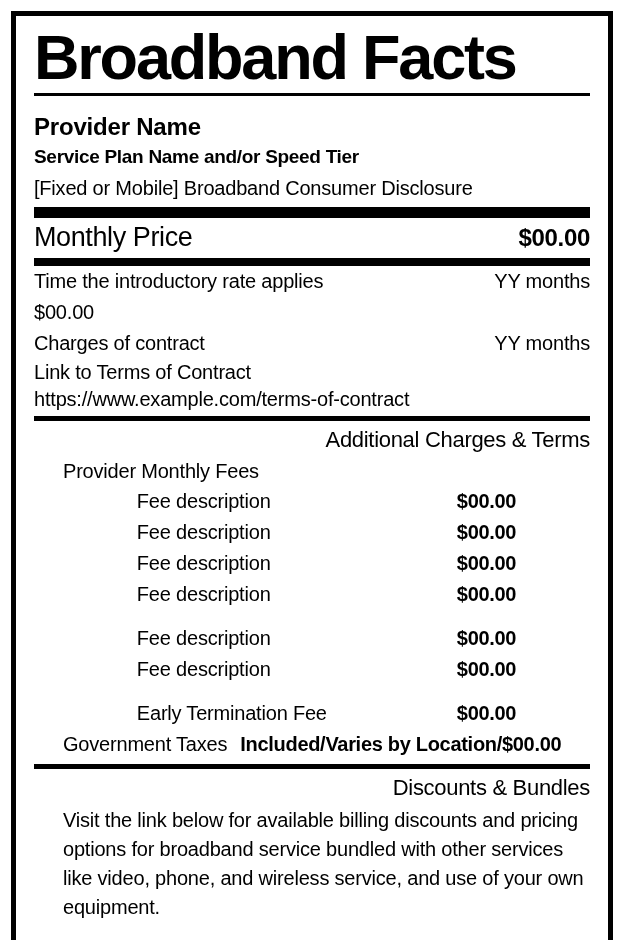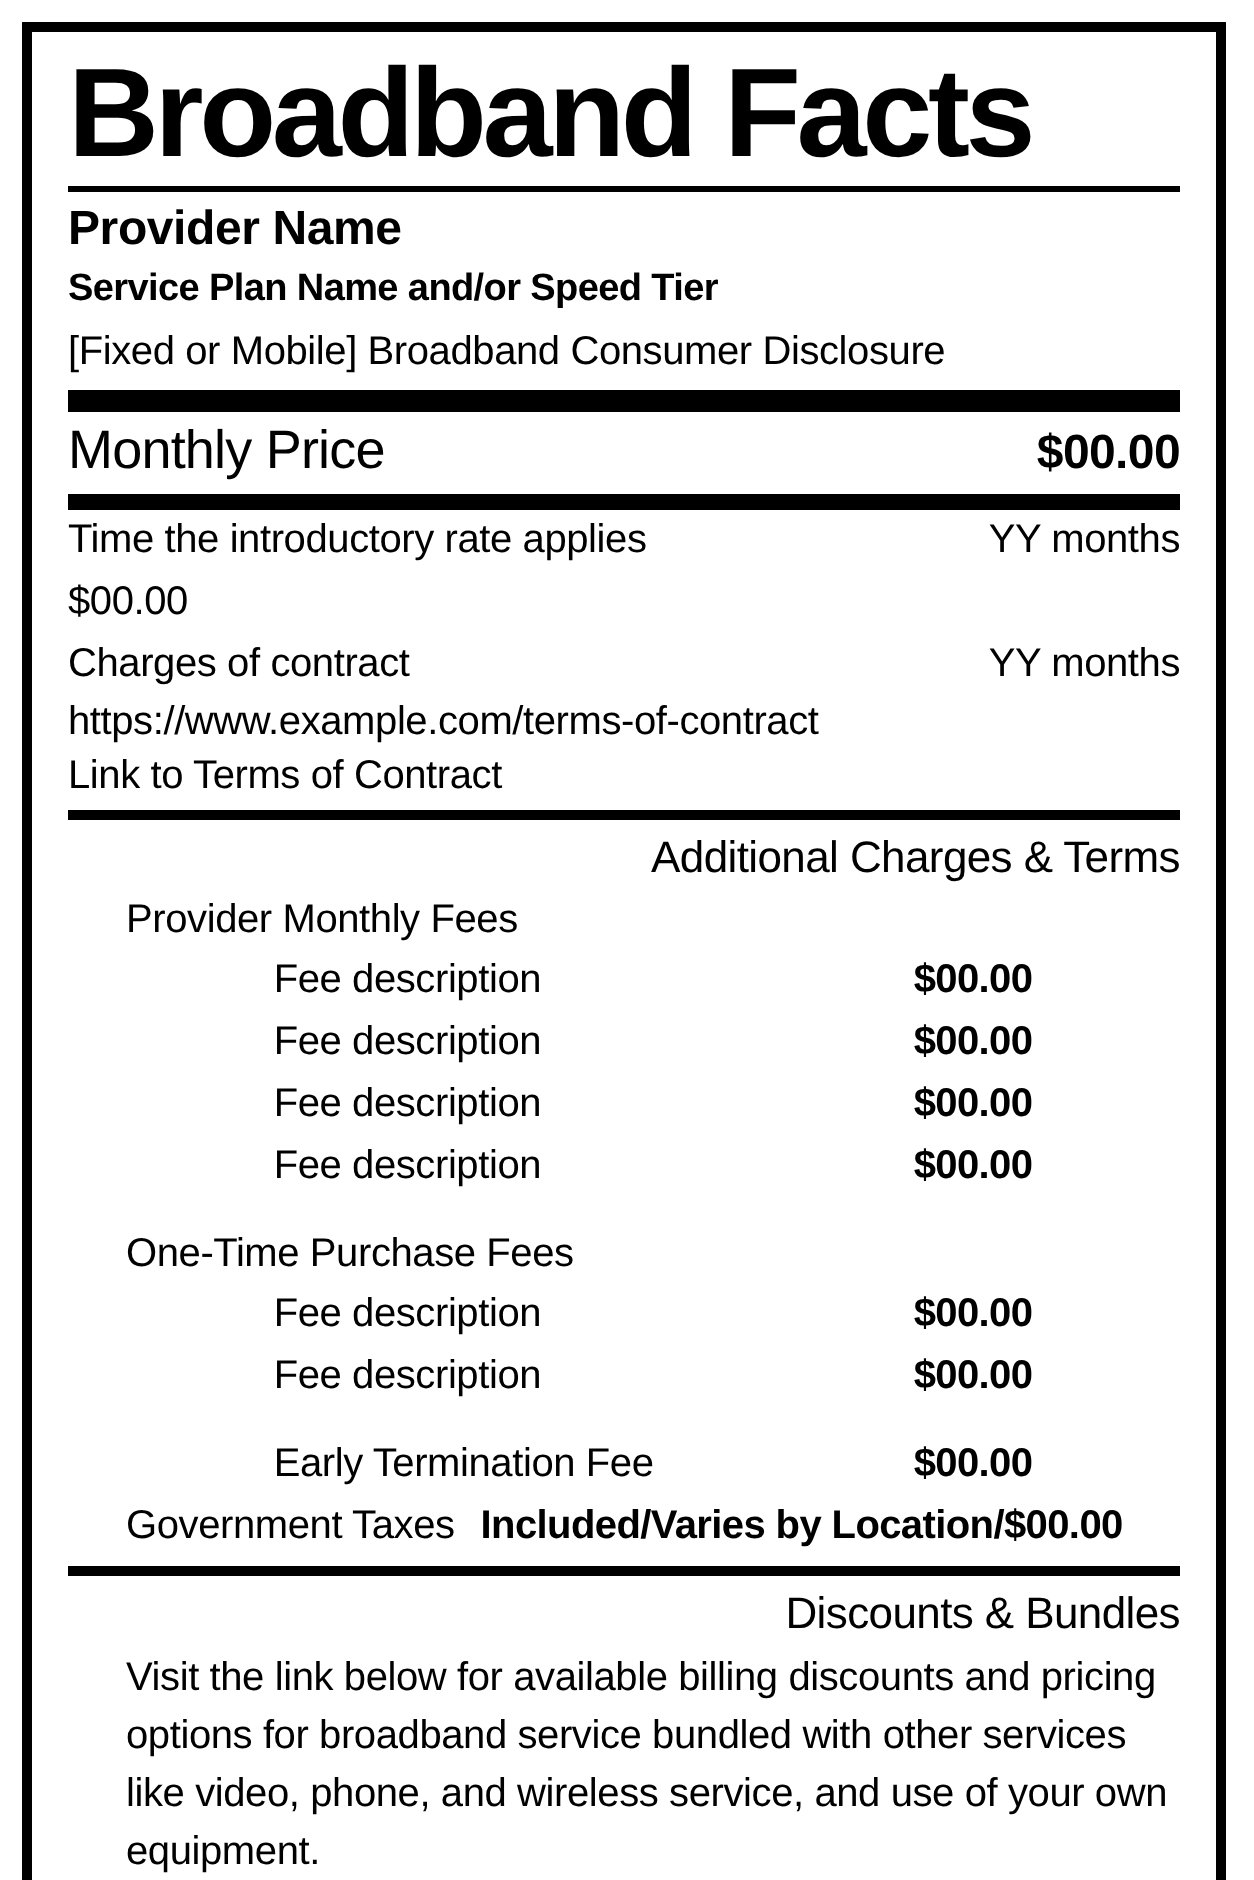--- a/index.html
+++ b/index.html
@@ -51,21 +51,21 @@
     height: 3px;
     background: #000;
     margin-top: 3px;
   }
 
   .provider {
     font-weight: 700;
     font-size: 24px;
     line-height: 30px;
     letter-spacing: -0.2px;
-    margin-top: 4px;
+    margin-top: 16px;
   }
   .plan {
     font-weight: 700;
     font-size: 19px;
     line-height: 26px;
     letter-spacing: -0.3px;
     margin-top: 2px;
   }
   .disclosure {
     font-weight: 400;
@@ -217,22 +217,22 @@
       <div class="detail-row">
         <span class="v">$00.00</span>
       </div>
       <div class="detail-row">
         <span class="k">Charges of contract</span>
         <span class="v">YY months</span>
       </div>
     </div>
 
     <div class="link-block">
+      <div>Link to Terms of Contract</div>
       <div>https://www.example.com/terms-of-contract</div>
-      <div>Link to Terms of Contract</div>
     </div>
 
     <div class="rule-heavy"></div>
     <div class="section-head">Additional Charges &amp; Terms</div>
 
     <div class="group-head">Provider Monthly Fees</div>
 
     <div class="fee-row">
       <span class="fname">Fee description</span>
       <span class="famt">$00.00</span>
@@ -245,21 +245,20 @@
       <span class="fname">Fee description</span>
       <span class="famt">$00.00</span>
     </div>
     <div class="fee-row">
       <span class="fname">Fee description</span>
       <span class="famt">$00.00</span>
     </div>
 
     <div class="gap"></div>
 
-    <div class="group-head">One-Time Purchase Fees</div>
 
     <div class="fee-row">
       <span class="fname">Fee description</span>
       <span class="famt">$00.00</span>
     </div>
     <div class="fee-row">
       <span class="fname">Fee description</span>
       <span class="famt">$00.00</span>
     </div>
 

